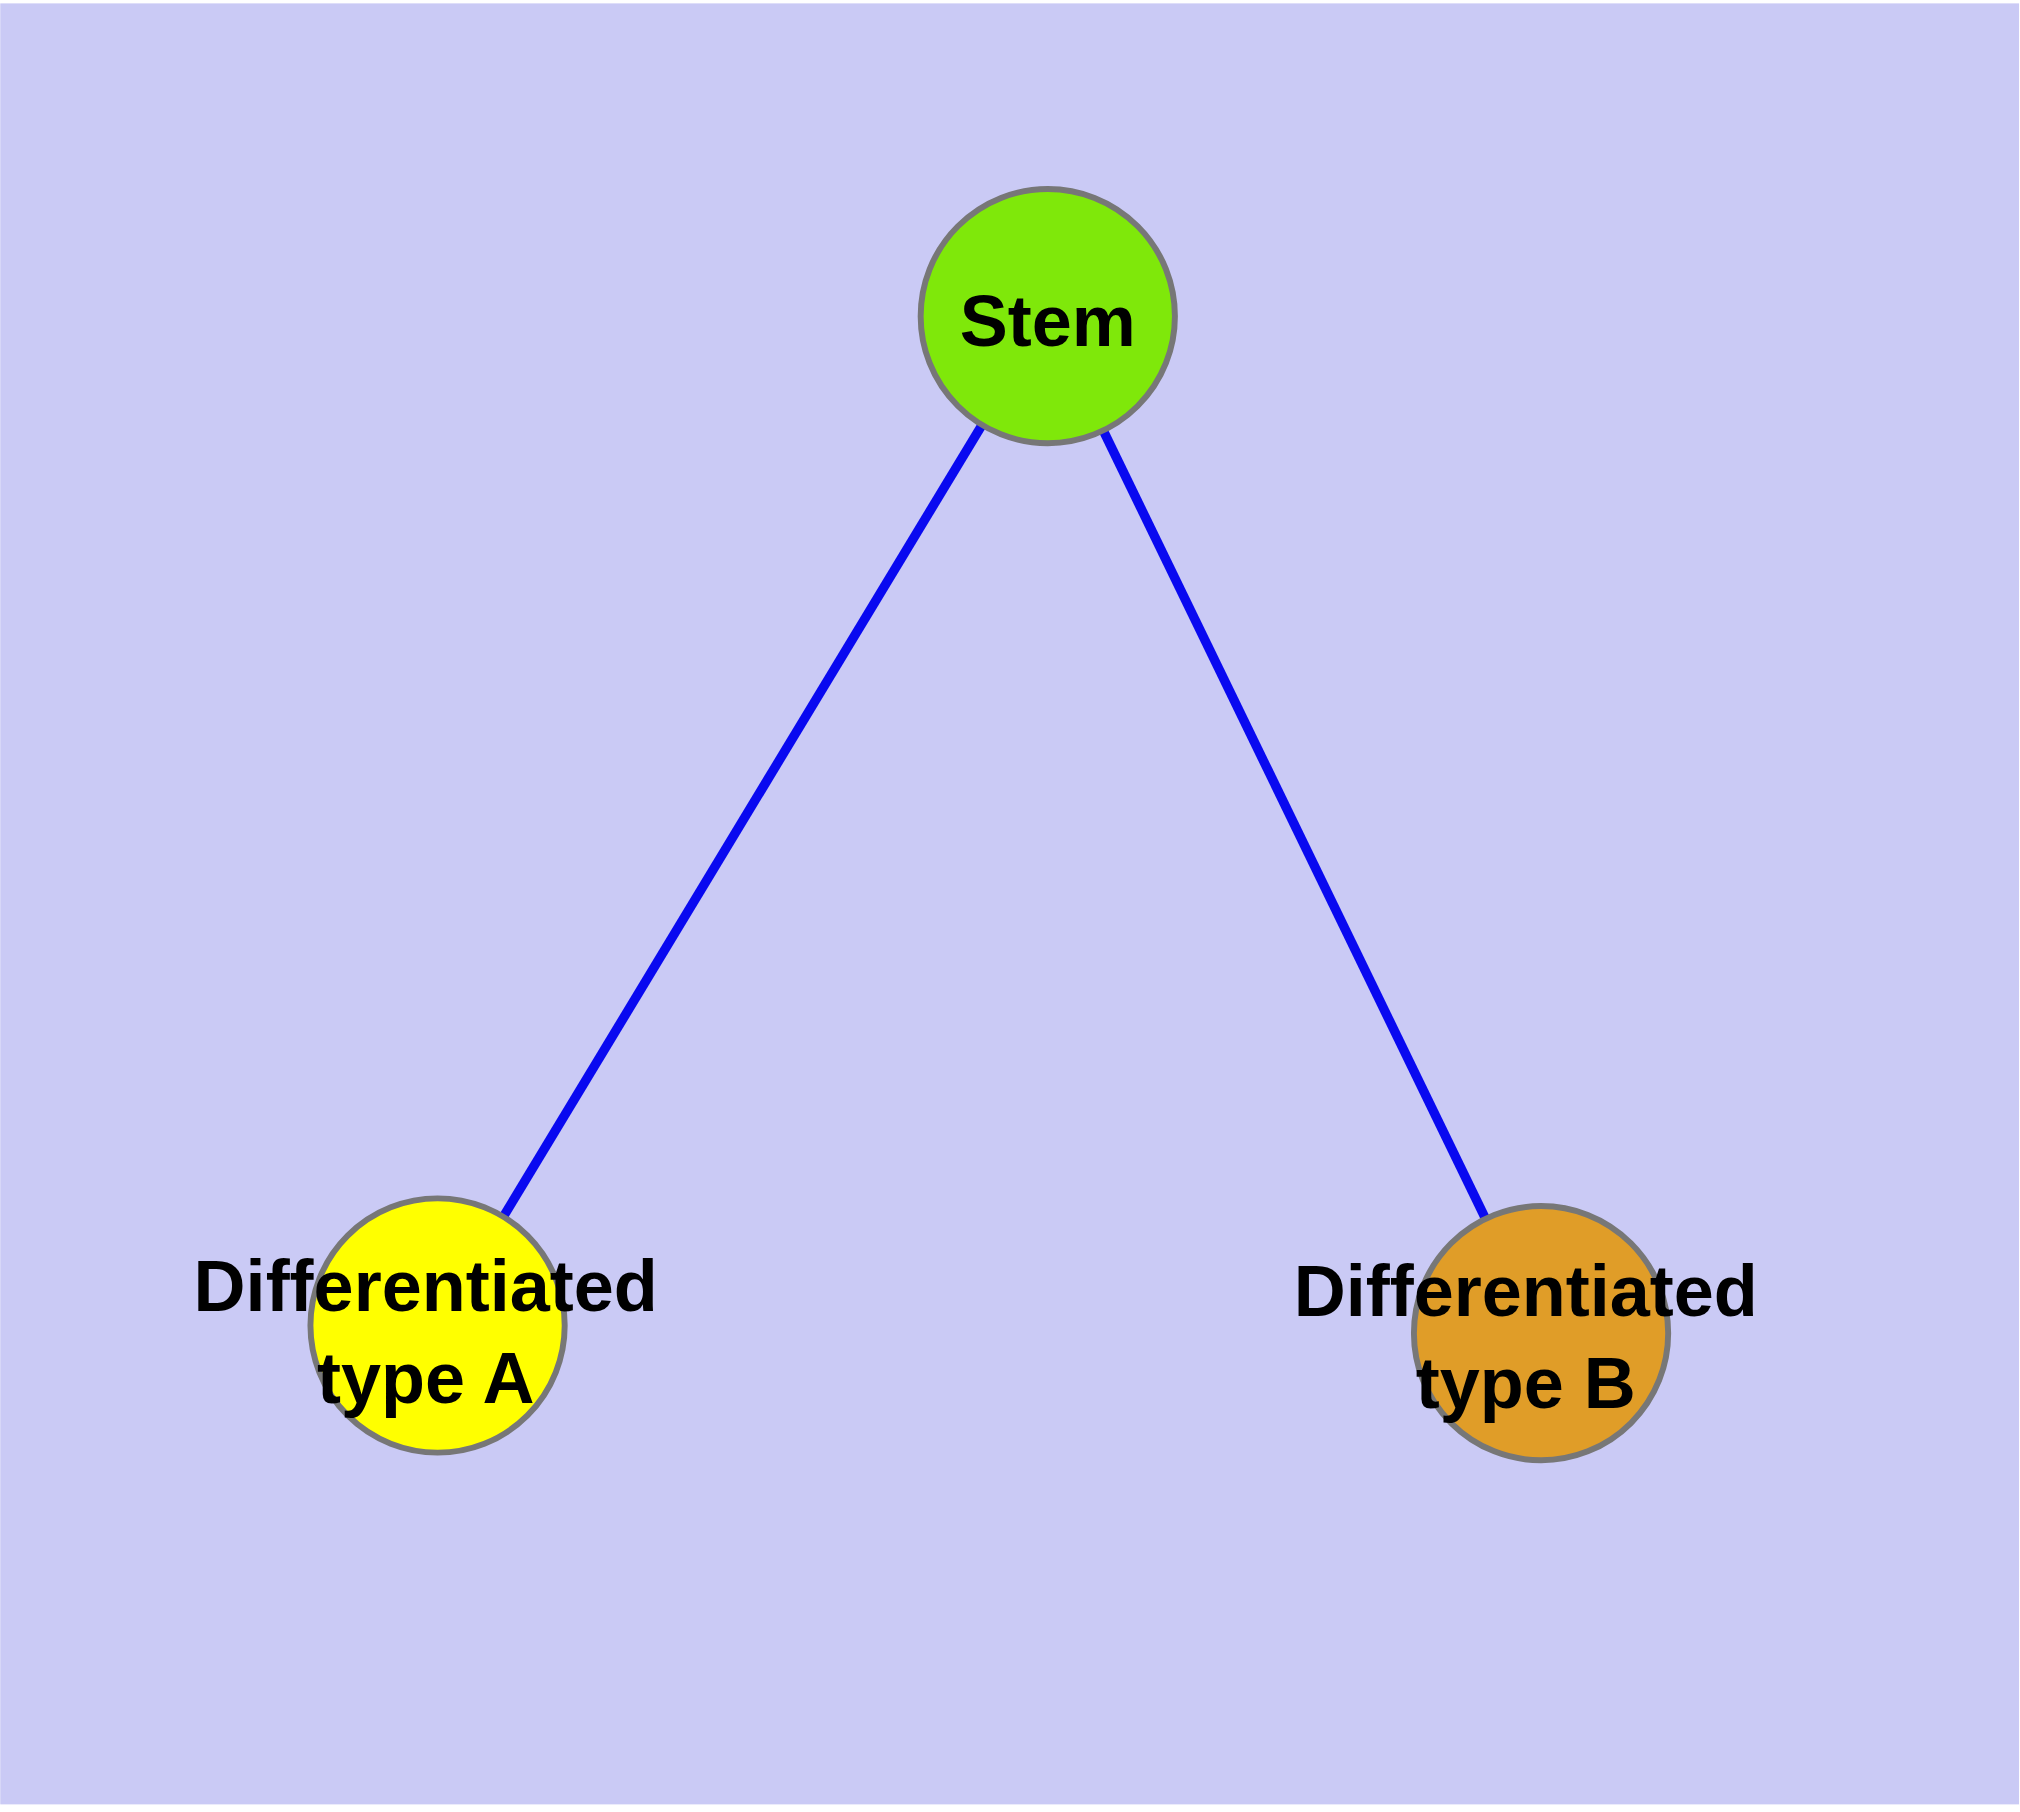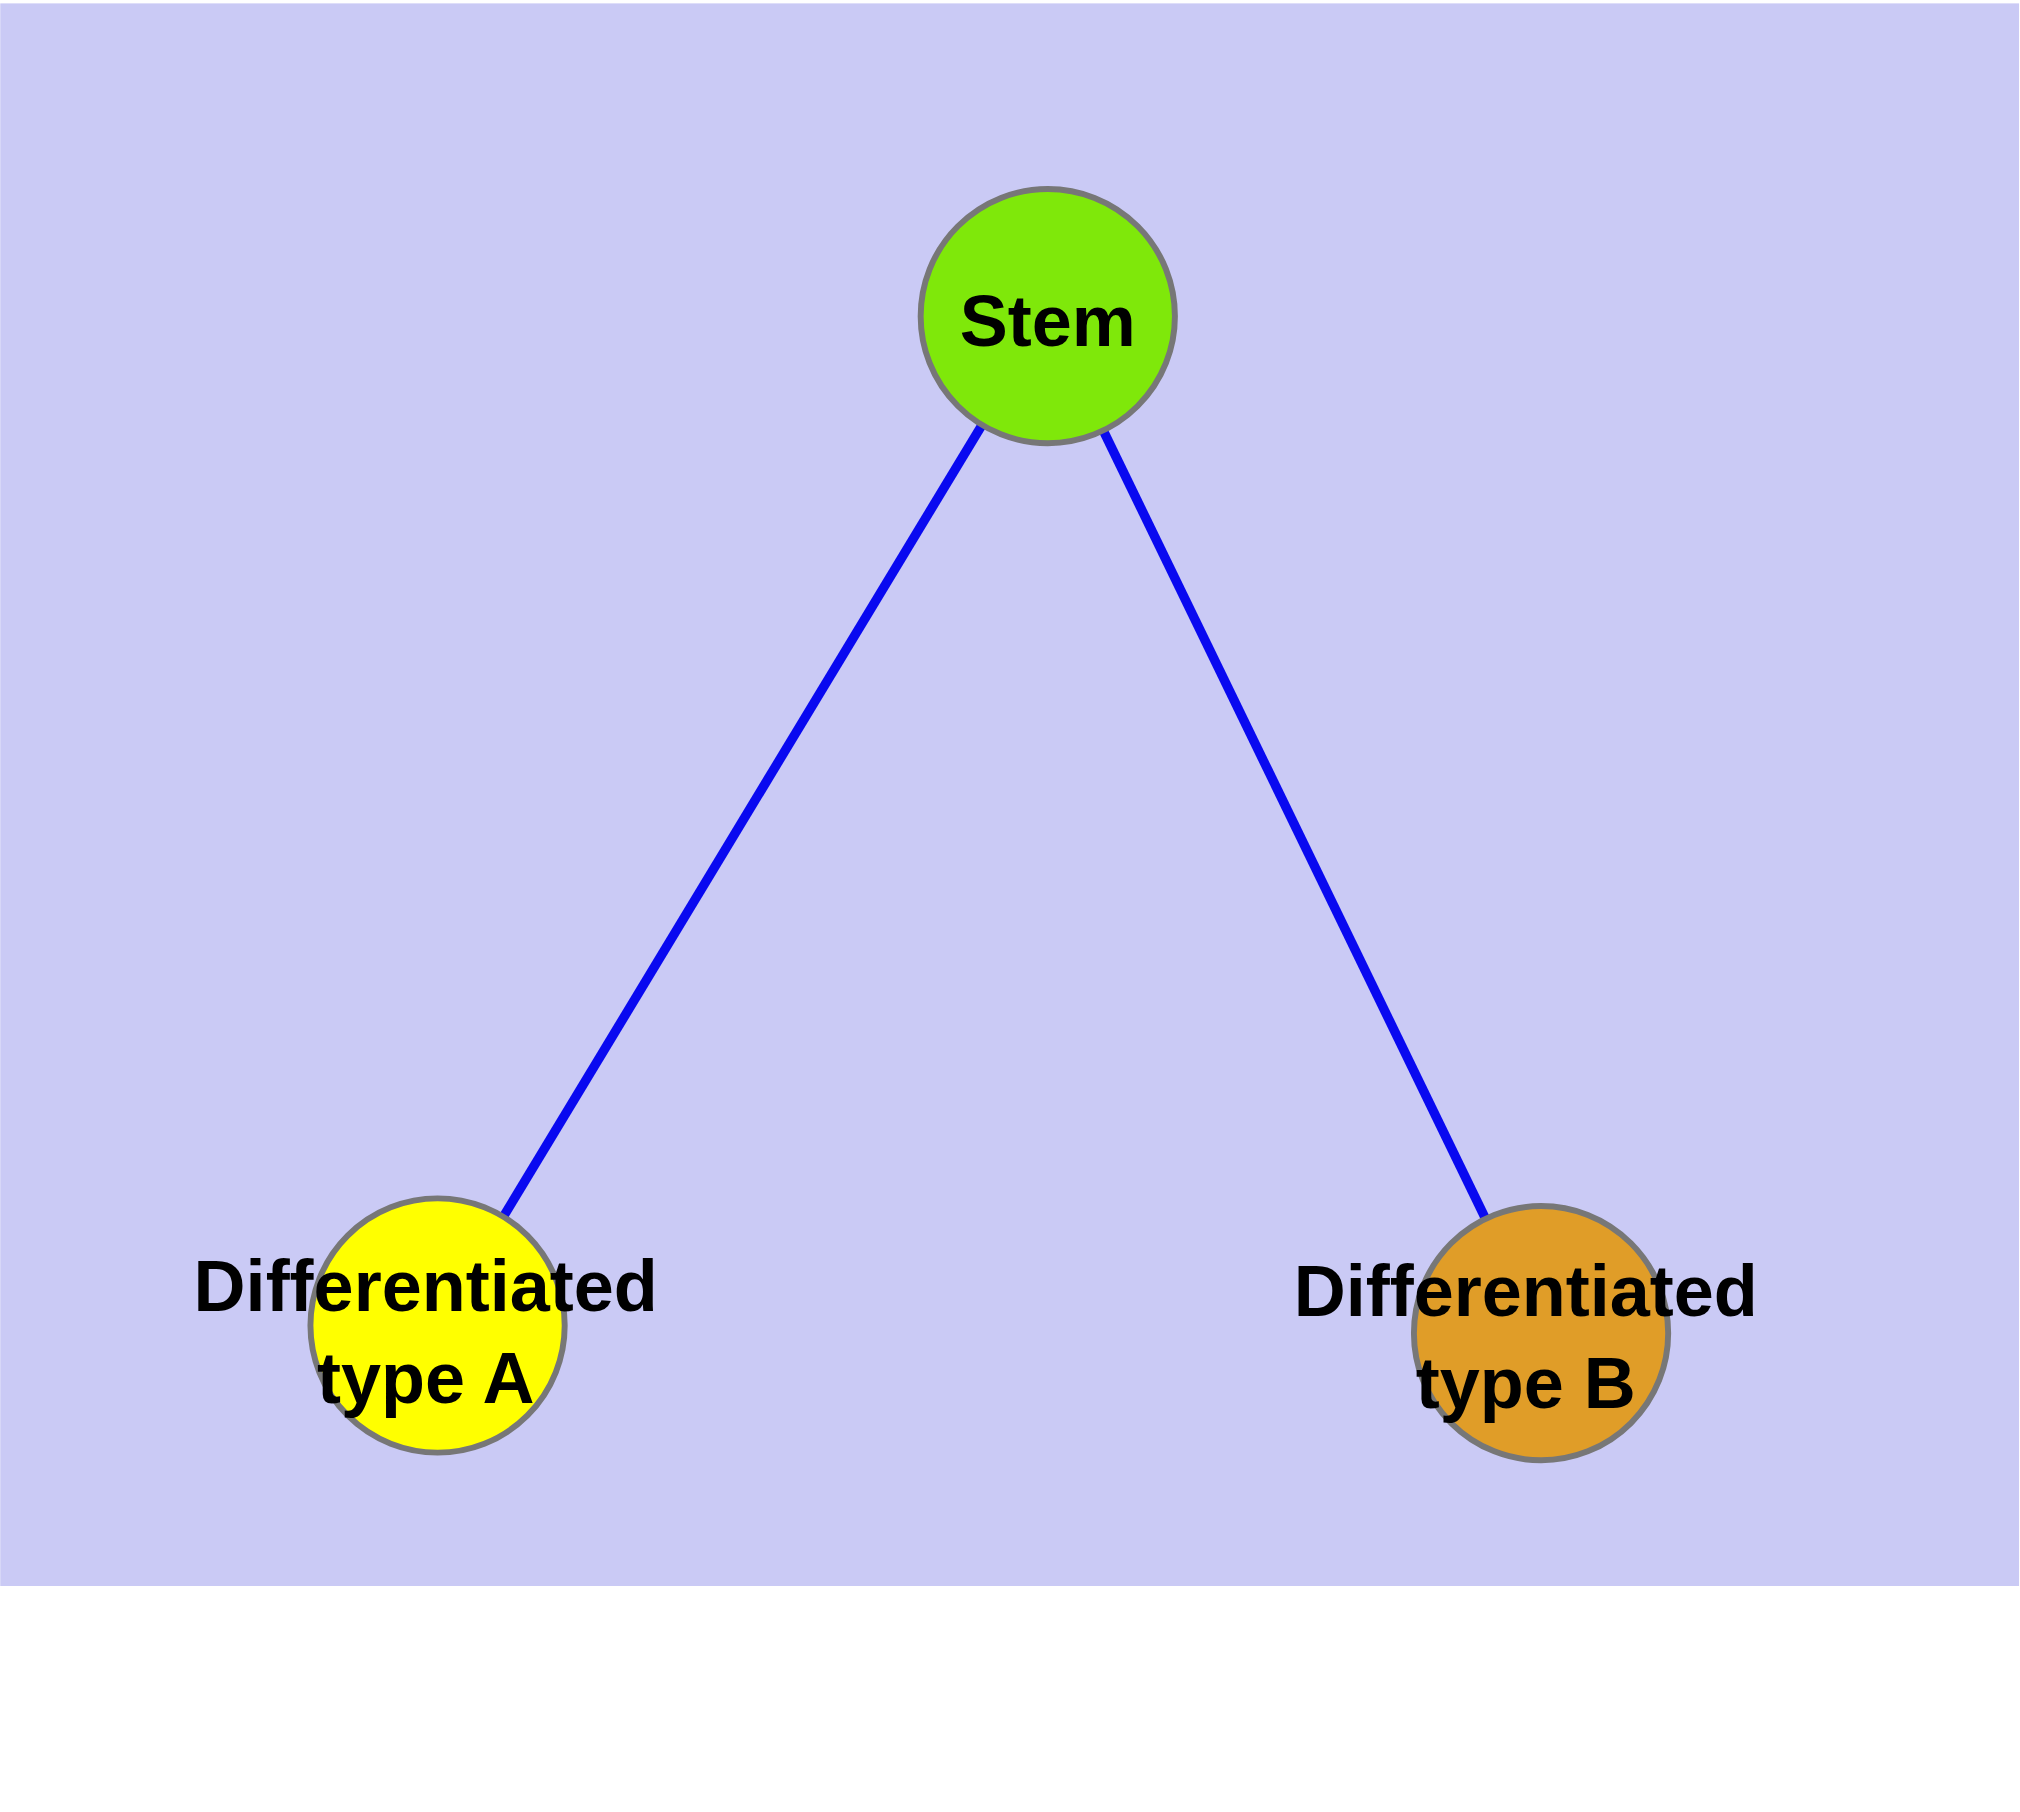--- a/index.html
+++ b/index.html
@@ -2,21 +2,21 @@
 <html style="font-size:13.6px"><head>
 <meta charset="utf-8">
 <style>
   html, body {
     margin: 0;
     padding: 0;
     background: #ffffff;
   }
   .stage {
     width: 2021px;
-    height: 1586px;
+    height: 1812px;
     position: relative;
     background: #ffffff;
   }
   svg.graph-canvas {
     display: block;
     width: 2021px;
     height: 1812px;
   }
   .node-label {
     font-family: "Liberation Sans", sans-serif;

